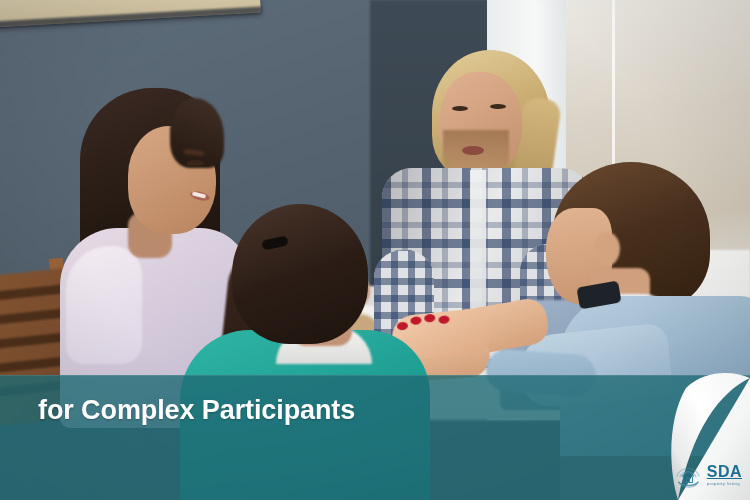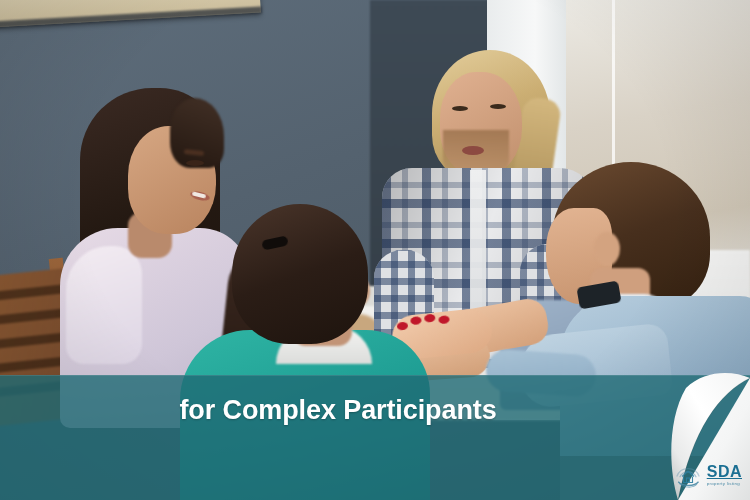--- a/index.html
+++ b/index.html
@@ -345,21 +345,21 @@
   }
   .banner-title{
     position:absolute;left:38px;top:16px;width:600px;
     color:#ffffff;
     font-size:27px;
     font-weight:bold;
     line-height:1.42;
     letter-spacing:-.1px;
     text-shadow:0 1px 2px rgba(0,0,0,.25);
   }
-  .banner-title .l2{display:block;text-align:center;}
+  .banner-title .l2{display:block;}
 
   
   .curl{
     position:absolute;right:0;bottom:0;width:88px;height:128px;
     pointer-events:none;
   }
   .curl svg{display:block;}
 
   .logo{
     position:absolute;right:8px;bottom:10px;

